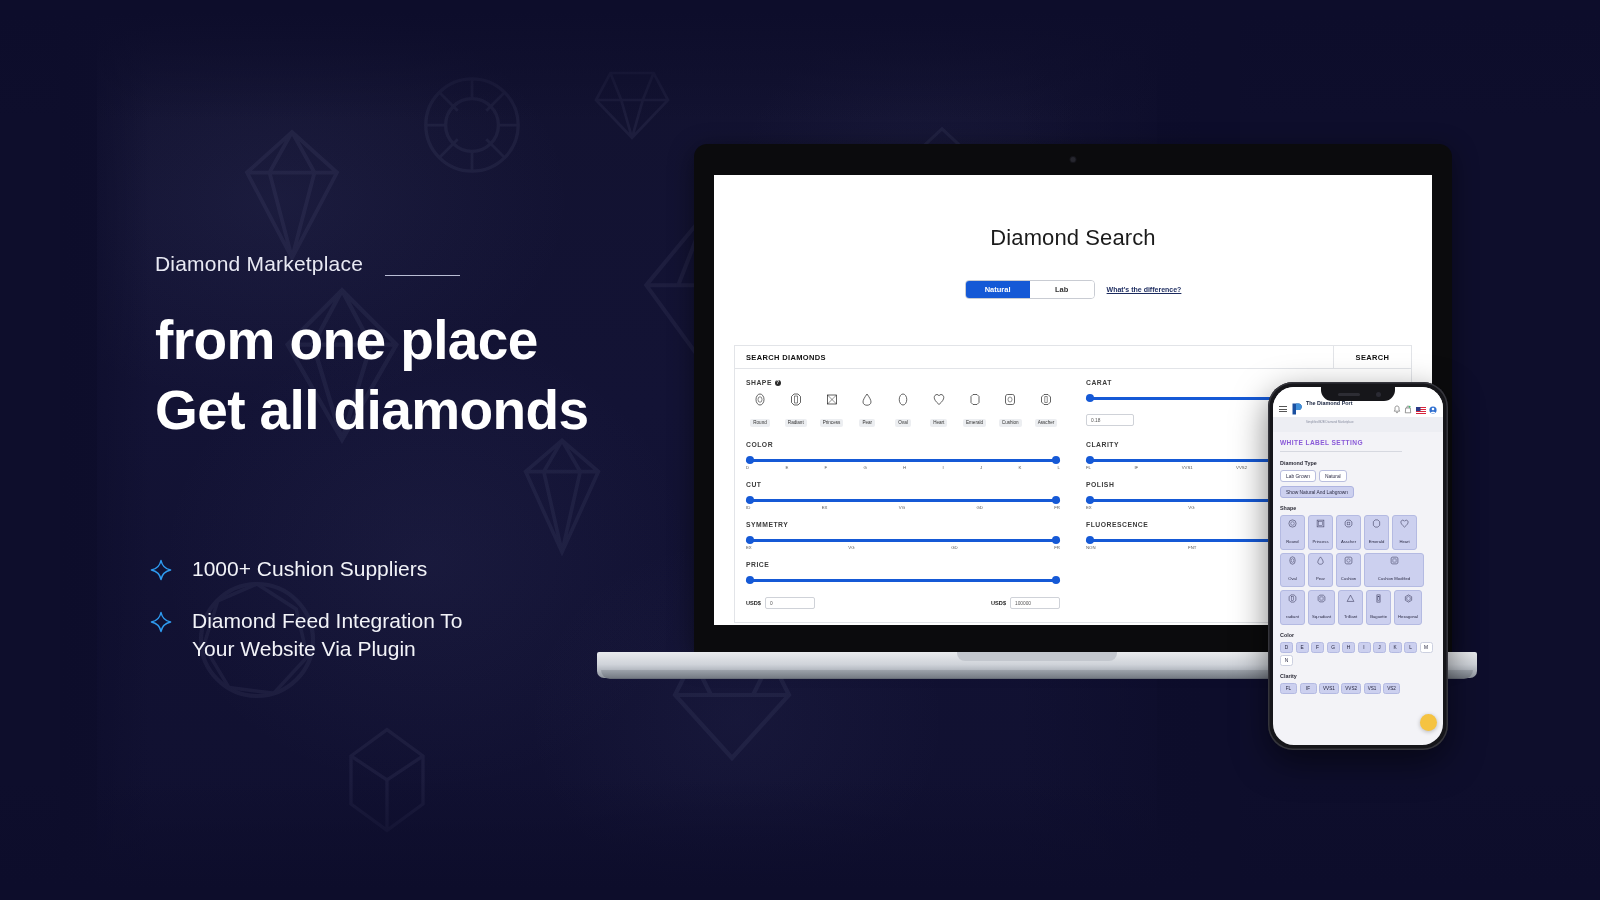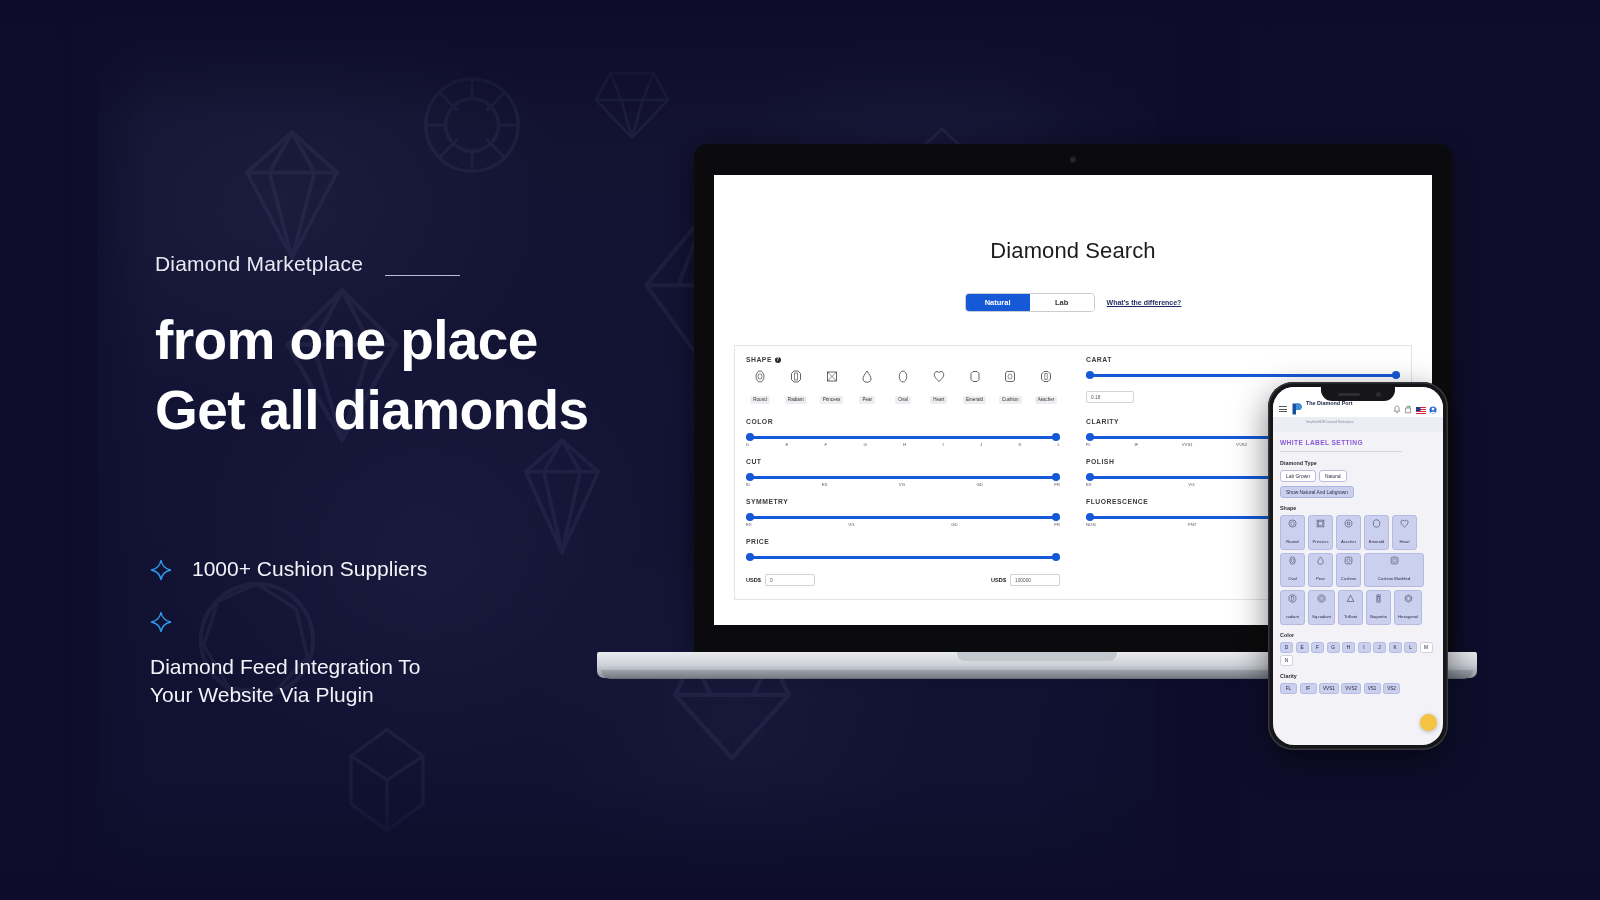--- a/index.html
+++ b/index.html
@@ -55,21 +55,21 @@
 
   .headline {
     margin-top:30px;
     font-size:55px; line-height:1.27; font-weight:700; color:#ffffff;
     letter-spacing:-.6px;
   }
   .headline div { white-space:nowrap; }
 
   .bullets { position:absolute; left:150px; top:555px; width:560px; }
   .bullet { display:flex; align-items:flex-start; gap:20px; margin-bottom:24px; }
-  .bullet:last-child { margin-bottom:0;flex-direction:column; }
+  .bullet:last-child { margin-bottom:0; }
   .spark { flex:0 0 auto; width:22px; height:22px; margin-top:4px; }
   .bullet-text {
     font-size:21px; line-height:1.33; color:#f2f3f8; font-weight:400;
     white-space:pre-line;
   }
 
   
   #laptop { position:absolute; left:597px; top:144px; width:880px; height:536px; }
   .lid {
     position:absolute; left:97px; top:0; width:758px; height:510px;
@@ -98,21 +98,21 @@
   }
   .foot {
     position:absolute; left:4px; top:526px; width:872px; height:9px;
     background:linear-gradient(180deg,#9aa0a8,#6e747d);
     border-radius:0 0 10px 10px; opacity:.9;
   }
 
   
   .pg { position:absolute; inset:0; background:#fff; }
   .pg-title {
-    text-align:center; margin-top:63px;
+    text-align:center; margin-top:50px;
     font-size:22px; color:#1b1b1b; font-weight:400; letter-spacing:.1px;
   }
   .toggle-row {
     display:flex; align-items:center; justify-content:center;
     gap:12px; margin-top:29px;
   }
   .seg {
     display:flex; border:1px solid #c9ccd3; border-radius:4px; overflow:hidden;
   }
   .seg-btn {
@@ -382,20 +382,24 @@
 
           <div class="toggle-row">
             <div class="seg">
               <div class="seg-btn on">Natural</div>
               <div class="seg-btn">Lab</div>
             </div>
             <div class="diff-link">What's the difference?</div>
           </div>
 
           <div class="panel">
+            <div class="panel-head">
+              <div class="ttl">SEARCH DIAMONDS</div>
+              <div class="srch">SEARCH</div>
+            </div>
 
             <div class="panel-body">
 
               <div class="grid2 grp">
                 <div class="col">
                   <div class="fl">
                     <span>SHAPE</span>
                     <span class="qmark">?</span>
                   </div>
                   <div class="shapes">

